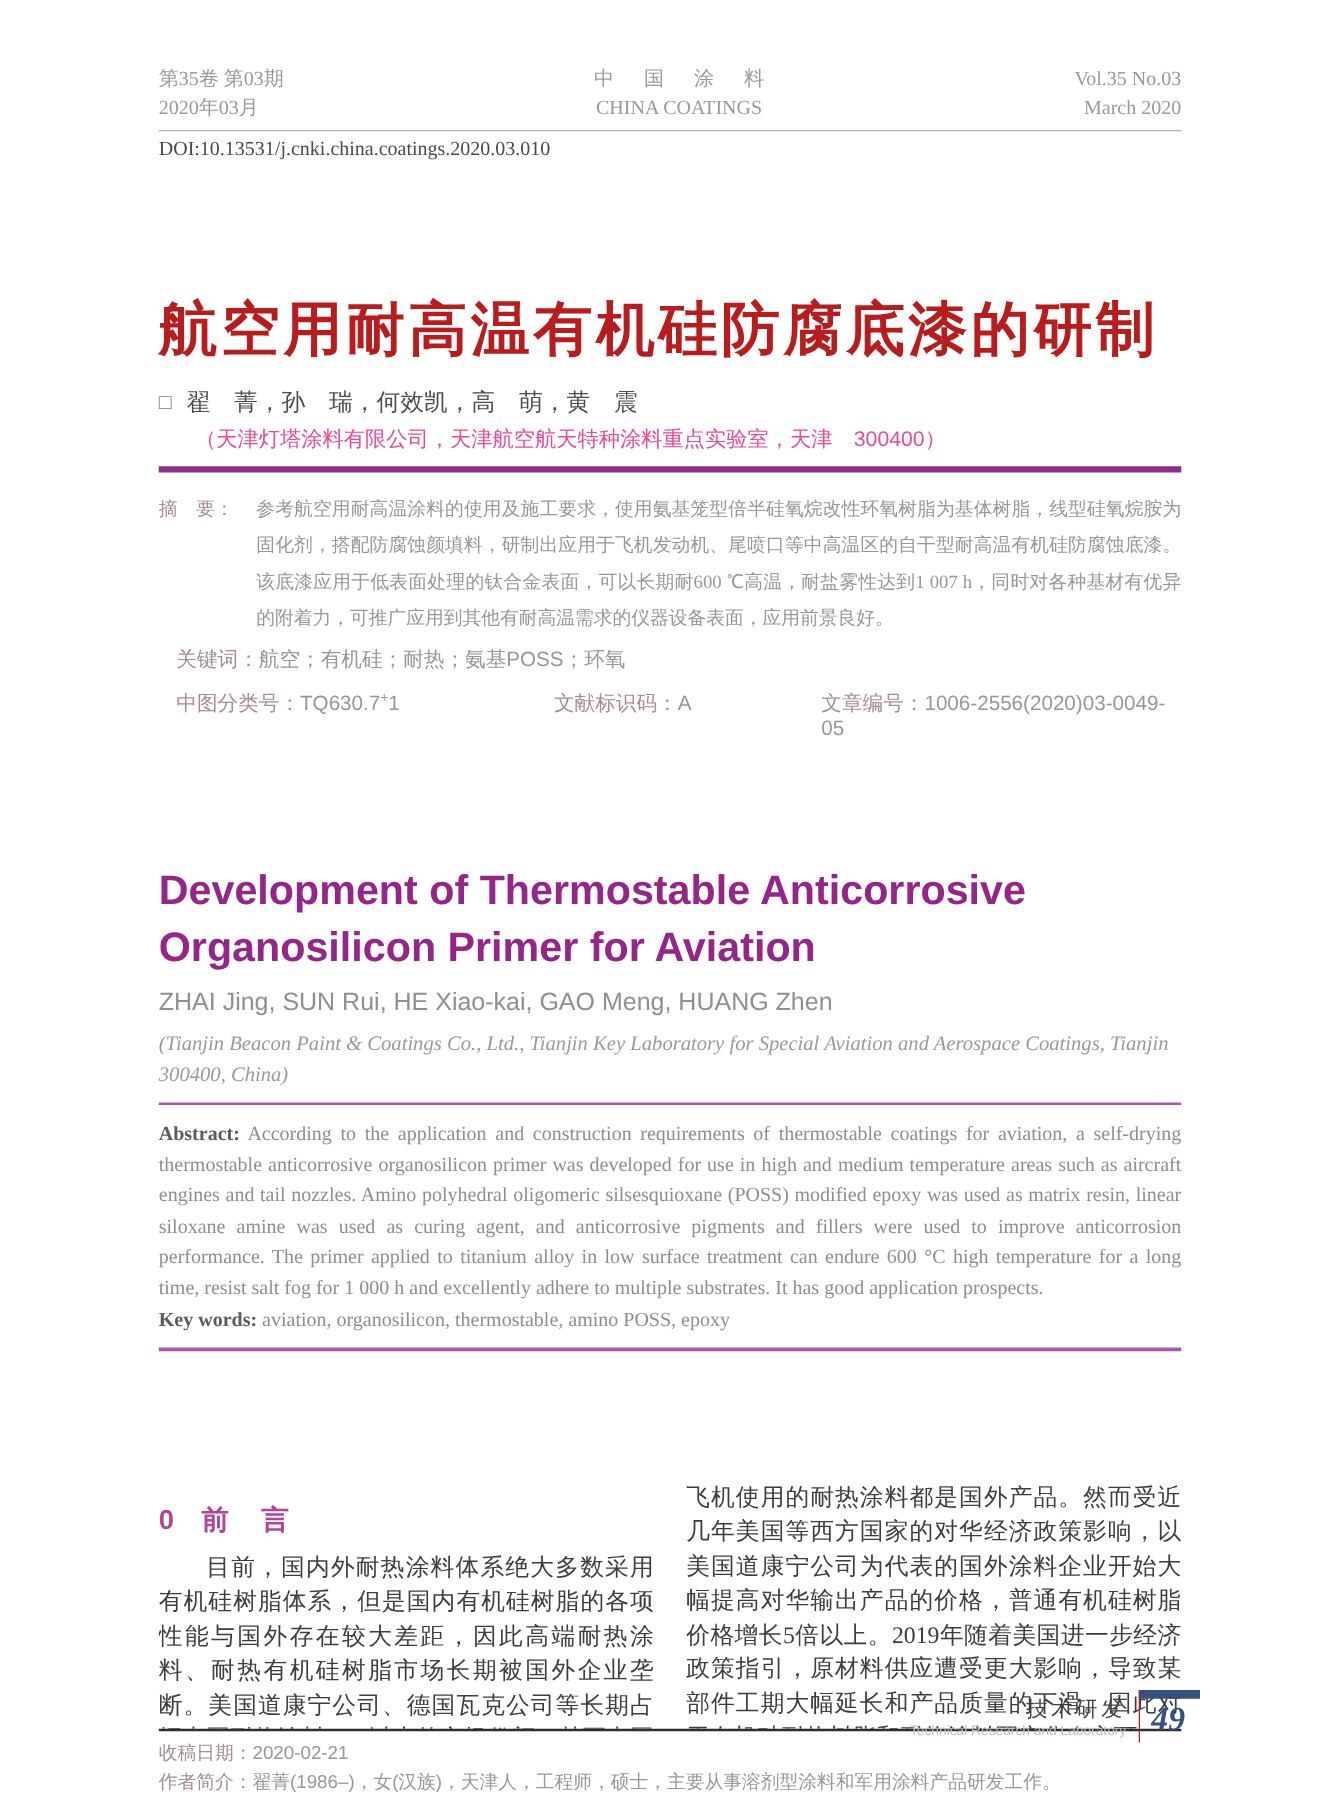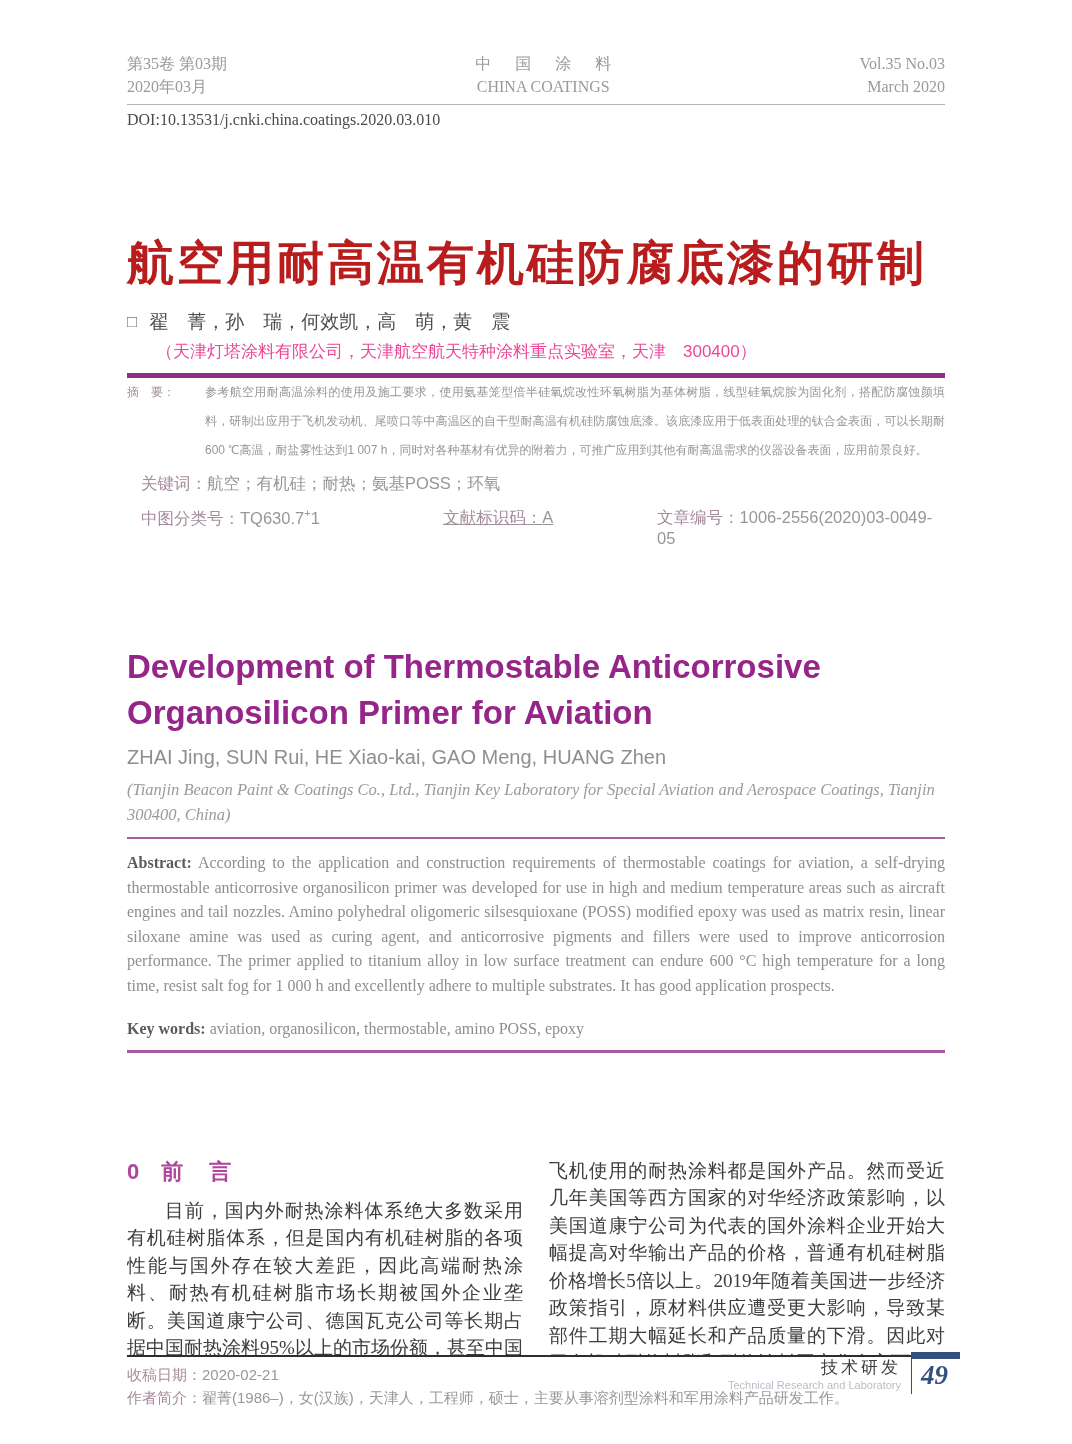--- a/index.html
+++ b/index.html
@@ -72,25 +72,26 @@
   }
   .rule-thick-purple {
     margin-top: 10px;
     height: 5px;
     background: #8e2d8a;
     border: none;
   }
 
   
   .abstract-cn {
-    margin-top: 0;
+    margin-top: 16px;
     display: flex;
     color: #979797;
-    font-size: 12px;
+    font-size: 15px;
     line-height: 29px;
+    font-family: Liberation Serif, serif;
   }
   .abstract-cn .label {
     flex: 0 0 78px;
     color: #a58b9b;
     white-space: nowrap;
   }
   .abstract-cn .text {
     flex: 1;
     text-align: justify;
   }
@@ -103,21 +104,21 @@
   .keywords-cn .label { color: #a58b9b; }
   .keywords-cn .text { color: #979797; }
   .class-row {
     margin-top: 12px;
     padding-left: 14px;
     display: flex;
     font-size: 16.5px;
     color: #979797;
   }
   .class-row .item-1 { width: 308px; }
-  .class-row .item-2 { width: 218px; text-decoration: underline; }
+  .class-row .item-2 { width: 218px; }
   .class-row .label { color: #a58b9b; }
   sup { font-size: 11px; vertical-align: super; }
 
   
   .title-en {
     margin-top: 96px;
     color: #96258а;
     color: #96258a;
     font-size: 33px;
     font-weight: bold;
@@ -150,21 +151,21 @@
     font-size: 16px;
     line-height: 24.5px;
     text-align: justify;
   }
   .abstract-en .label,
   .keywords-en .label {
     font-weight: bold;
     color: #5b5b5b;
   }
   .keywords-en {
-    margin-top: 19px;
+    margin-top: 2px;
     font-family: "Liberation Serif", serif;
     color: #8e8e8e;
     font-size: 16px;
     line-height: 24.5px;
   }
   .rule-bottom-purple {
     margin-top: 8px;
     height: 3px;
     background: #a85aa0;
     border: none;
@@ -178,20 +179,21 @@
     height: 198px;
     overflow: hidden;
   }
   .col { flex: 1 1 0; }
   .section-heading {
     color: #b0459c;
     font-size: 22px;
     font-weight: bold;
     letter-spacing: 2px;
     margin-bottom: 10px;
+    margin-top: 16px;
   }
   .section-heading .sec-no { margin-right: 20px; }
   .body-par {
     font-family: "Liberation Serif", serif;
     color: #3d3d3d;
     font-size: 19px;
     line-height: 27.5px;
     text-align: justify;
     text-indent: 2em;
   }

